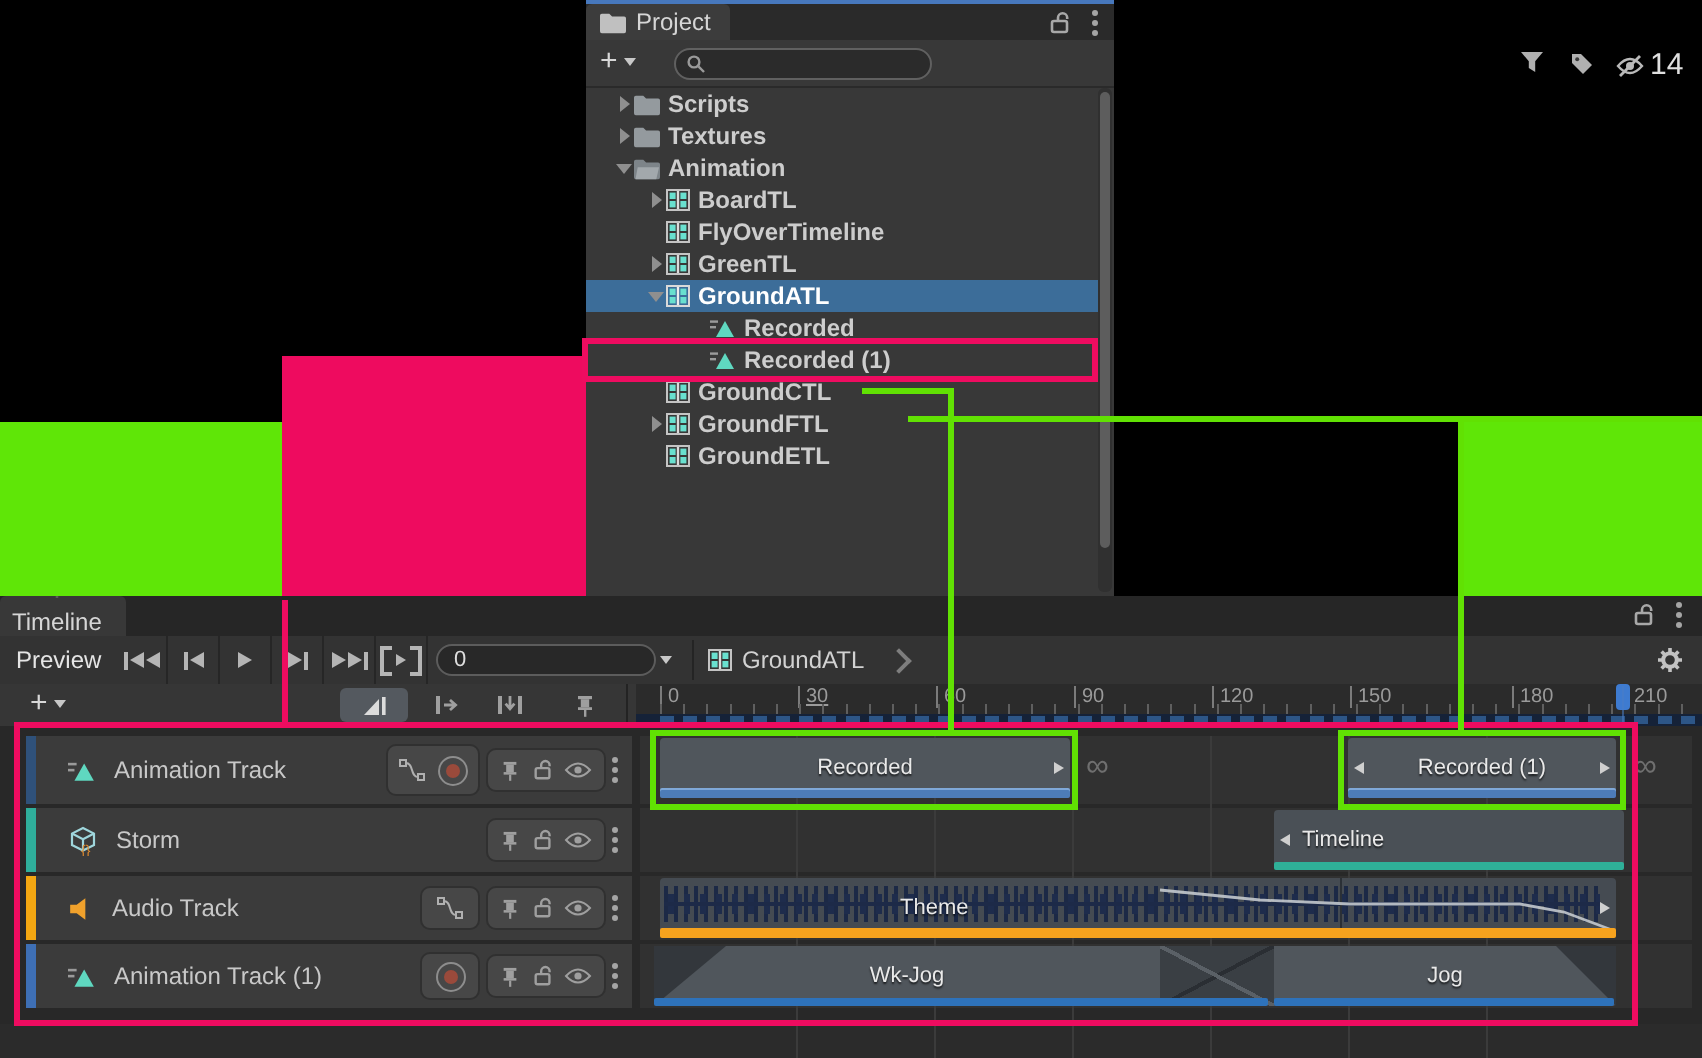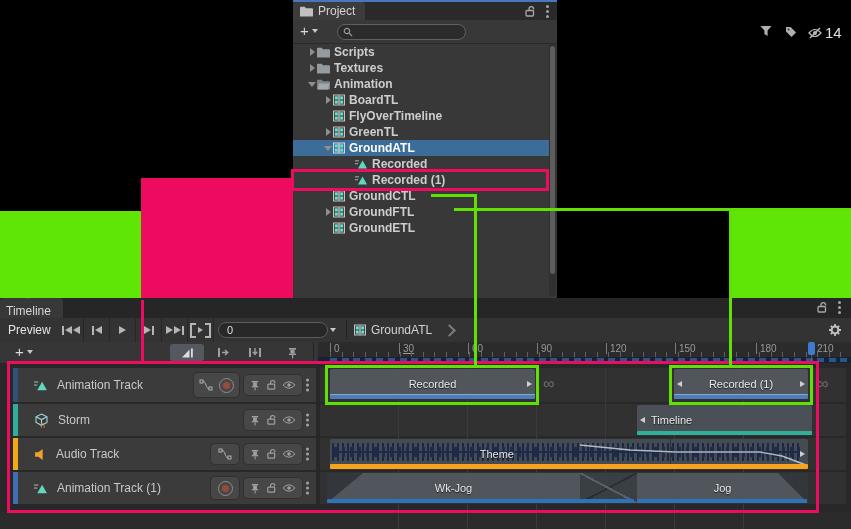--- a/index.html
+++ b/index.html
@@ -633,21 +633,21 @@
       <div class="clip" style="left:330px;top:76px;width:478px;background:#454b52;">
         <div class="wave">
             <span class="w1"></span>
             <span class="w2"></span>
             <span class="w3"></span>
           </div>
         <div class="clipdivider"></div>
         <svg class="icon-svg" style="position:absolute;left:0;top:0;z-index:3;" width="478" height="30" viewBox="0 0 478 30">
             <polyline points="250,6 300,11 345,13 430,13 452,17 476,26" fill="none" stroke="#ccd1d6" stroke-width="1.4" opacity="0.85"></polyline>
           </svg>
-        <span class="clbl" style="position:absolute;left:104px;width:80px;text-align:right;">Theme</span>
+        <span class="clbl" style="position:absolute;left:120px;width:80px;text-align:left;">Theme</span>
         <span class="tri edgeR"></span>
         <span class="strip" style="left:0;right:0;bottom:0;height:5px;background:#f7a31e;"></span>
       </div>
 
       <div class="clip" style="left:327px;top:110px;width:253px;border-radius:2px 0 0 2px;">
         <span class="easeL"></span>
         <span class="clbl">Wk-Jog</span>
       </div>
       <div class="xfade" style="left:580px;top:110px;width:57px;"></div>
       <div class="clip" style="left:637px;top:110px;width:171px;border-radius:0 2px 2px 0;">

